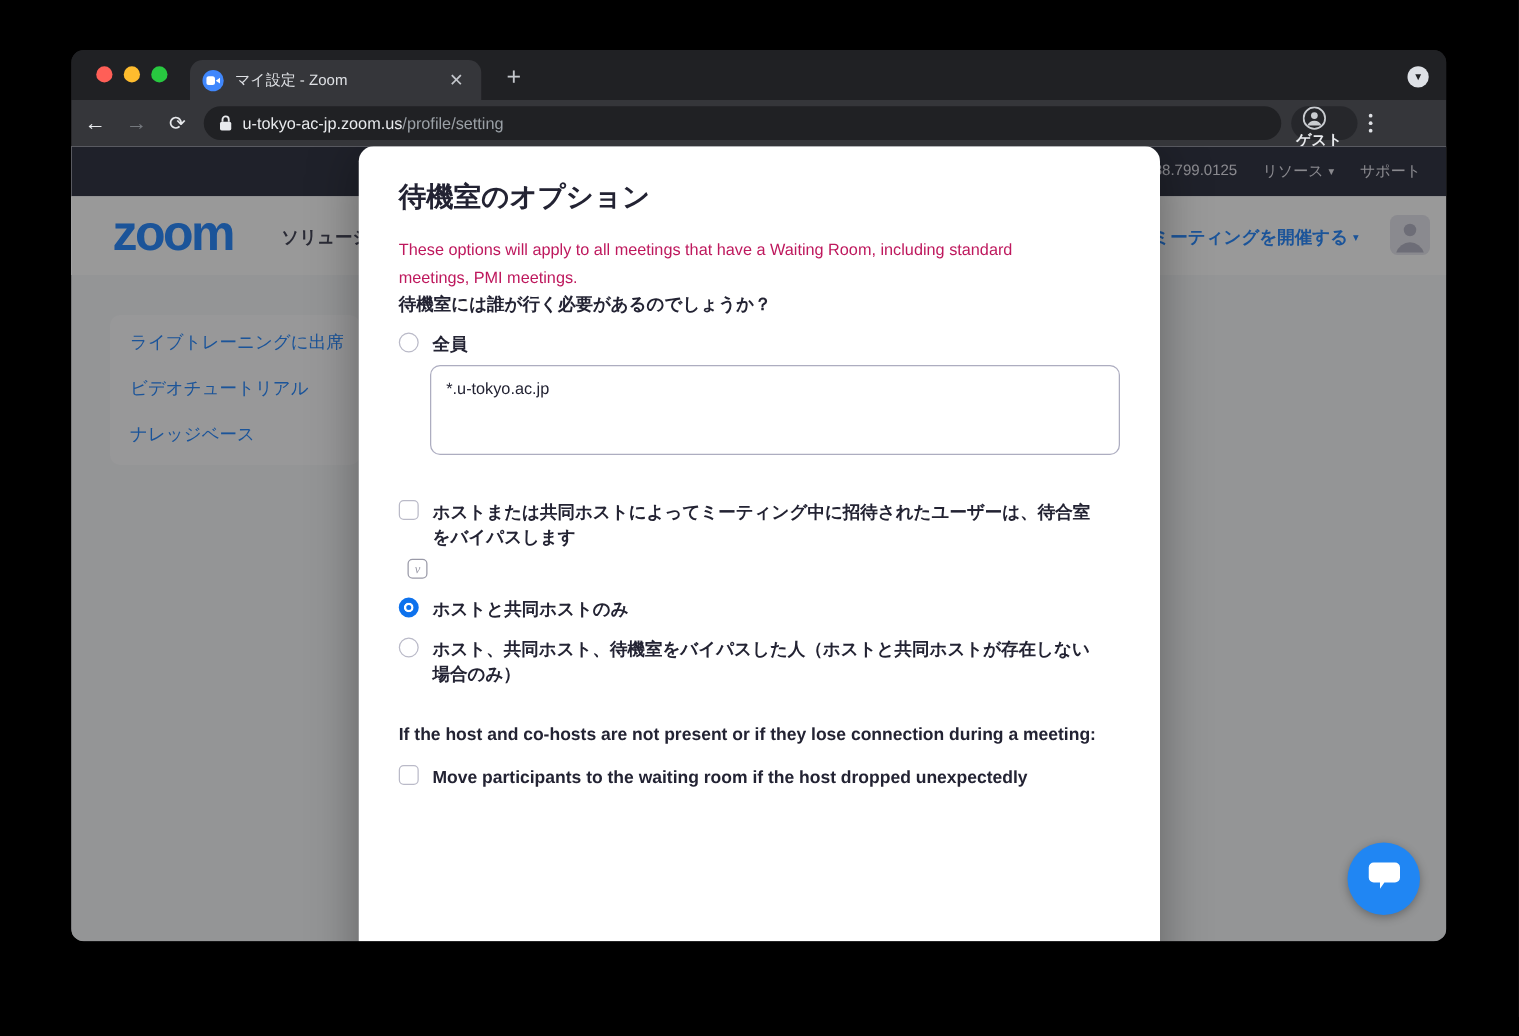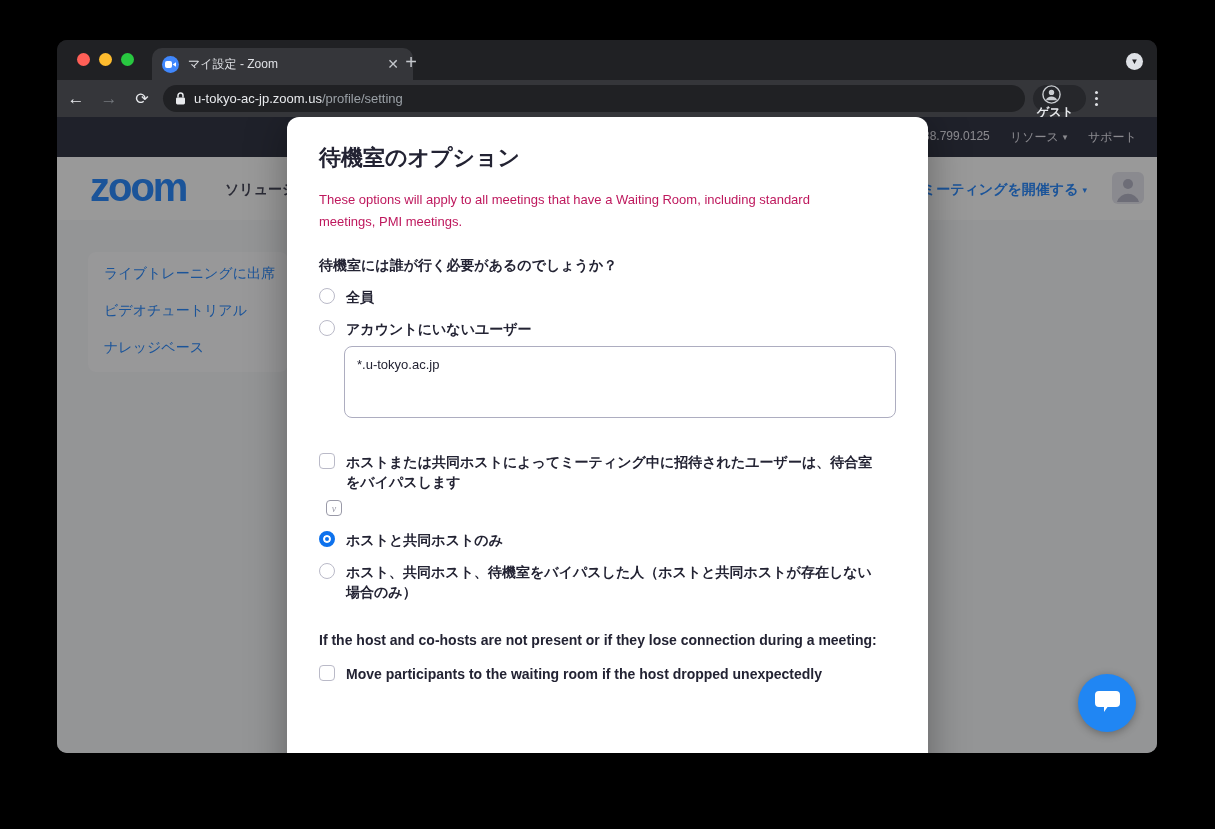--- a/index.html
+++ b/index.html
@@ -7,21 +7,21 @@
 
   .window { position:absolute; left:57px; top:40px; width:1100px; height:713px;
             border-radius:10px; overflow:hidden; background:#202124; }
 
   
   .tabstrip { position:relative; height:40px; background:#202124; }
   .traffic { position:absolute; top:13px; width:13px; height:13px; border-radius:50%; }
   .t-red { left:20px; background:#ff5f57; }
   .t-yellow { left:42px; background:#febc2e; }
   .t-green { left:64px; background:#28c840; }
-  .tab { position:absolute; left:95px; top:8px; width:261px; height:32px; background:#35363a;
+  .tab { position:absolute; left:95px; top:8px; width:233px; height:32px; background:#35363a;
          border-radius:10px 10px 0 0; display:flex; align-items:center; padding:0 10px; }
   .favicon { width:17px; height:17px; border-radius:50%; background:#4087fc; display:flex;
              align-items:center; justify-content:center; flex:0 0 auto; }
   .tab-title { margin-left:9px; font-size:12px; color:#dfe1e5; white-space:nowrap; overflow:hidden; flex:1; }
   .tab-close { color:#c4c7cc; font-size:14px; line-height:1; padding:2px 4px; border-radius:4px; cursor:pointer; }
   .newtab { position:absolute; left:340px; top:9px; width:28px; height:28px; color:#c4c7cc;
             font-size:20px; text-align:center; line-height:26px; border-radius:50%; }
   .tabsearch { position:absolute; right:14px; top:13px; width:17px; height:17px; border-radius:50%;
                background:#dee1e6; display:flex; align-items:center; justify-content:center;
                font-size:8px; color:#202124; }
@@ -69,21 +69,21 @@
   .sl-0 { top:148px; } .sl-1 { top:185px; } .sl-2 { top:222px; }
 
   .dim { position:absolute; inset:0; background:rgba(0,0,0,0.40); z-index:5; }
 
   
   .modal { position:absolute; left:230px; top:0; width:641px; height:680px; background:#fff;
            border-radius:12px 12px 0 0; box-shadow:0 6px 40px rgba(0,0,0,.35); z-index:10;
            padding:26px 32px 0 32px; color:#232333; }
   .modal h1 { font-size:22px; font-weight:bold; color:#232333; line-height:30px; }
   .modal .desc { margin-top:16px; font-size:13px; color:#be185d; line-height:22px; width:540px; }
-  .qhead { margin-top:22px; font-size:14px; font-weight:bold; line-height:20px; }
+  .qhead { font-size:14px; font-weight:bold; line-height:20px; }
   .opt-row { display:flex; margin-top:12px; align-items:flex-start; }
   .opt-label { font-size:14px; line-height:20px; margin-left:11px; width:535px;font-weight:bold; }
   .radio { flex:0 0 16px; width:16px; height:16px; border-radius:50%; border:1.5px solid #babac8;
            background:#fff; margin-top:1px; cursor:pointer; }
   .radio[data-checked="true"] { border:4px solid #0e72ed; background:#0e72ed;
                                 box-shadow:inset 0 0 0 2px #fff; }
   .checkbox { flex:0 0 16px; width:16px; height:16px; border-radius:4px; border:1.5px solid #babac8;
               background:#fff; margin-top:1px; cursor:pointer; }
   .domain-box { margin:7px 0 0 25px; width:552px; height:72px; border:1px solid #adadc0;
                 border-radius:8px; font-size:13px; color:#232333; padding:10px 12px;
@@ -190,24 +190,20 @@
     <div class="modal">
       <h1>待機室のオプション</h1>
       <p class="desc">These options will apply to all meetings that have a Waiting Room, including standard meetings, PMI meetings.</p>
 
       <div class="qhead">待機室には誰が行く必要があるのでしょうか？</div>
 
       <div class="opt-row">
         <span class="radio" data-checked="false"></span>
         <span class="opt-label">全員</span>
       </div>
-      <div class="opt-row">
-        <span class="radio" data-checked="false"></span>
-        <span class="opt-label">アカウントにいないユーザー</span>
-      </div>
 
       <textarea class="domain-box" style="">*.u-tokyo.ac.jp</textarea>
 
       <div class="opt-row gap-lg">
         <span class="checkbox" data-checked="false"></span>
         <span class="opt-label">ホストまたは共同ホストによってミーティング中に招待されたユーザーは、待合室をバイパスします</span>
       </div>
 
       <div class="brokenimg">v</div>
 

